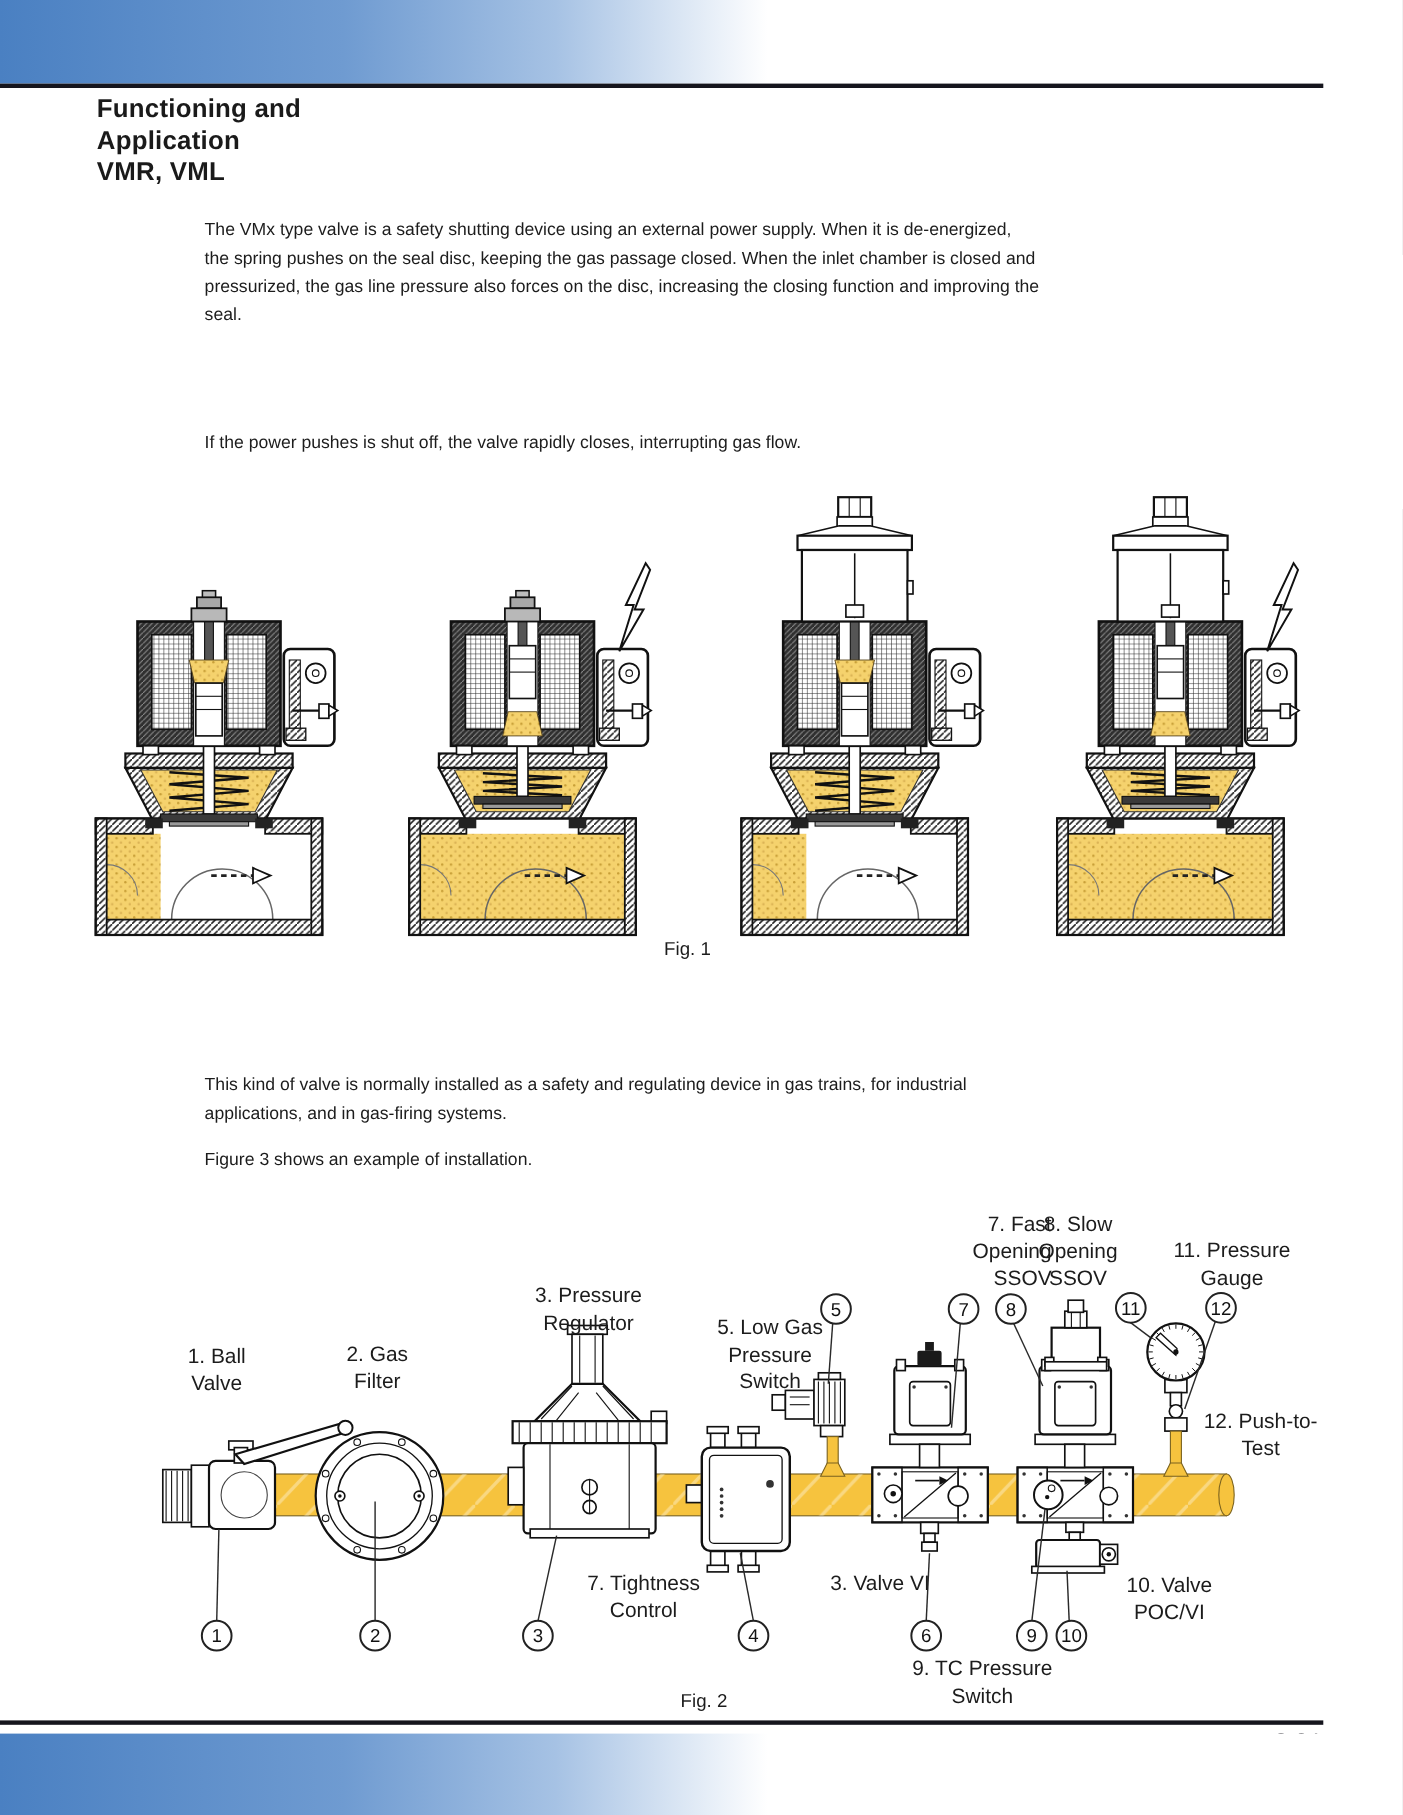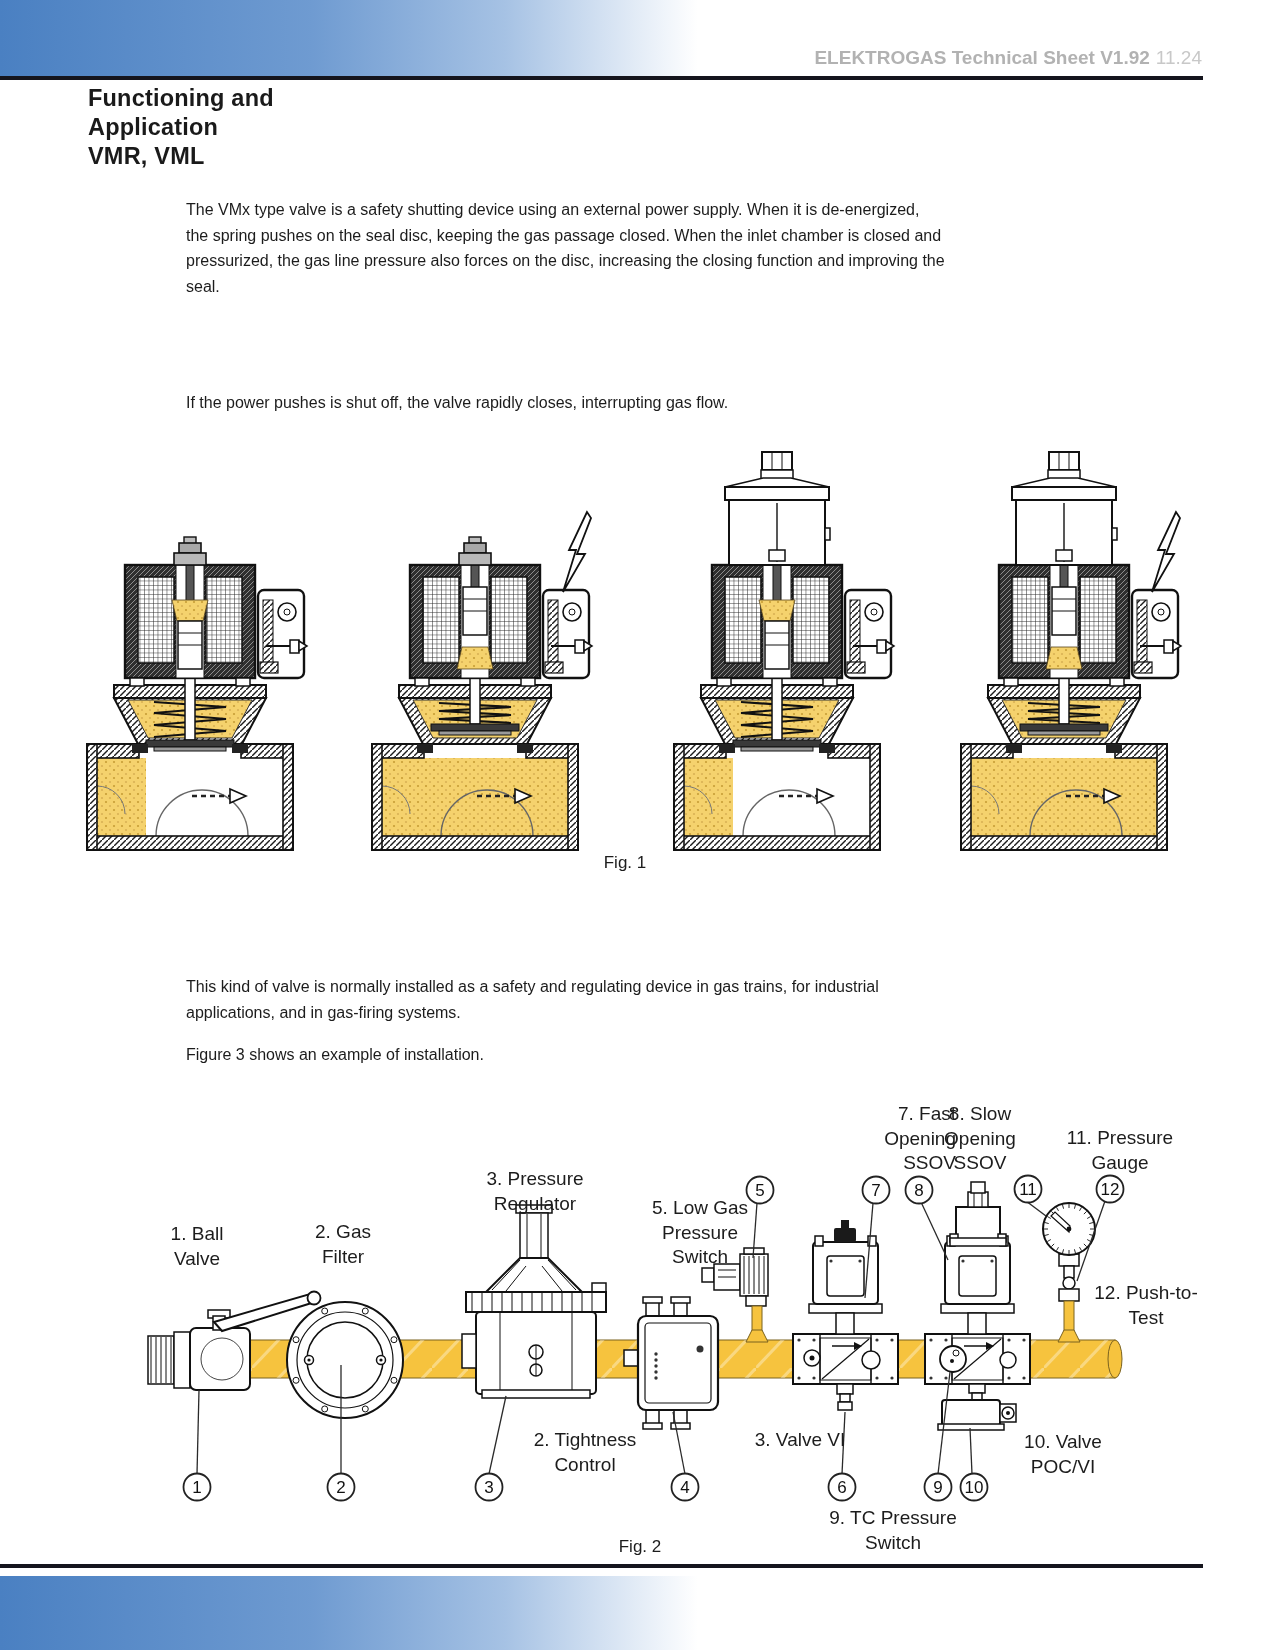--- a/index.html
+++ b/index.html
@@ -30,23 +30,20 @@
   .fig2-label{position:absolute;width:230px;margin-left:-115px;text-align:center;
         font-size:19px;line-height:24.5px;white-space:pre-line;color:#1c1c1c}
 </style>
 </head>
 <body>
 
 <div class="page">
 
   <div class="top-band"></div>
 
-  <div class="header">
-    <span class="hb">ELEKTROGAS Technical Sheet V1.92</span><span class="hl">11.24</span>
-  </div>
   <div class="rule rule-top"></div>
 
   <div class="doc-title">Functioning and
 Application
 VMR, VML</div>
 
   <div class="para p1">The VMx type valve is a safety shutting device using an external power supply. When it is de-energized,
 the spring pushes on the seal disc, keeping the gas passage closed. When the inlet chamber is closed and
 pressurized, the gas line pressure also forces on the disc, increasing the closing function and improving the
 seal.</div>
@@ -566,21 +563,21 @@
         <text x="1110" y="1195" text-anchor="middle" style="font-family:'Liberation Sans',sans-serif;font-size:17px;fill:#111">12</text>
       </g>
     </svg>
   <div id="fig2labels">
       <div class="fig2-label" style="left: 197px; top: 1222px;">1. Ball
 Valve</div>
       <div class="fig2-label" style="left: 343px; top: 1220px;">2. Gas
 Filter</div>
       <div class="fig2-label" style="left: 535px; top: 1133px; margin-top: 34px;">3. Pressure
 Regulator</div>
-      <div class="fig2-label" style="left: 585px; top: 1428px;">2. Tightness
+      <div class="fig2-label" style="left: 585px; top: 1428px;">7. Tightness
 Control</div>
       <div class="fig2-label" style="left: 700px; top: 1196px;">5. Low Gas
 Pressure
 Switch</div>
       <div class="fig2-label" style="left: 800px; top: 1428px;">3. Valve VI</div>
       <div class="fig2-label" style="left: 841px; top: 1102px; text-align: right;">7. Fast
 Opening
 SSOV</div>
       <div class="fig2-label" style="left: 980px; top: 1102px;">8. Slow
 Opening

